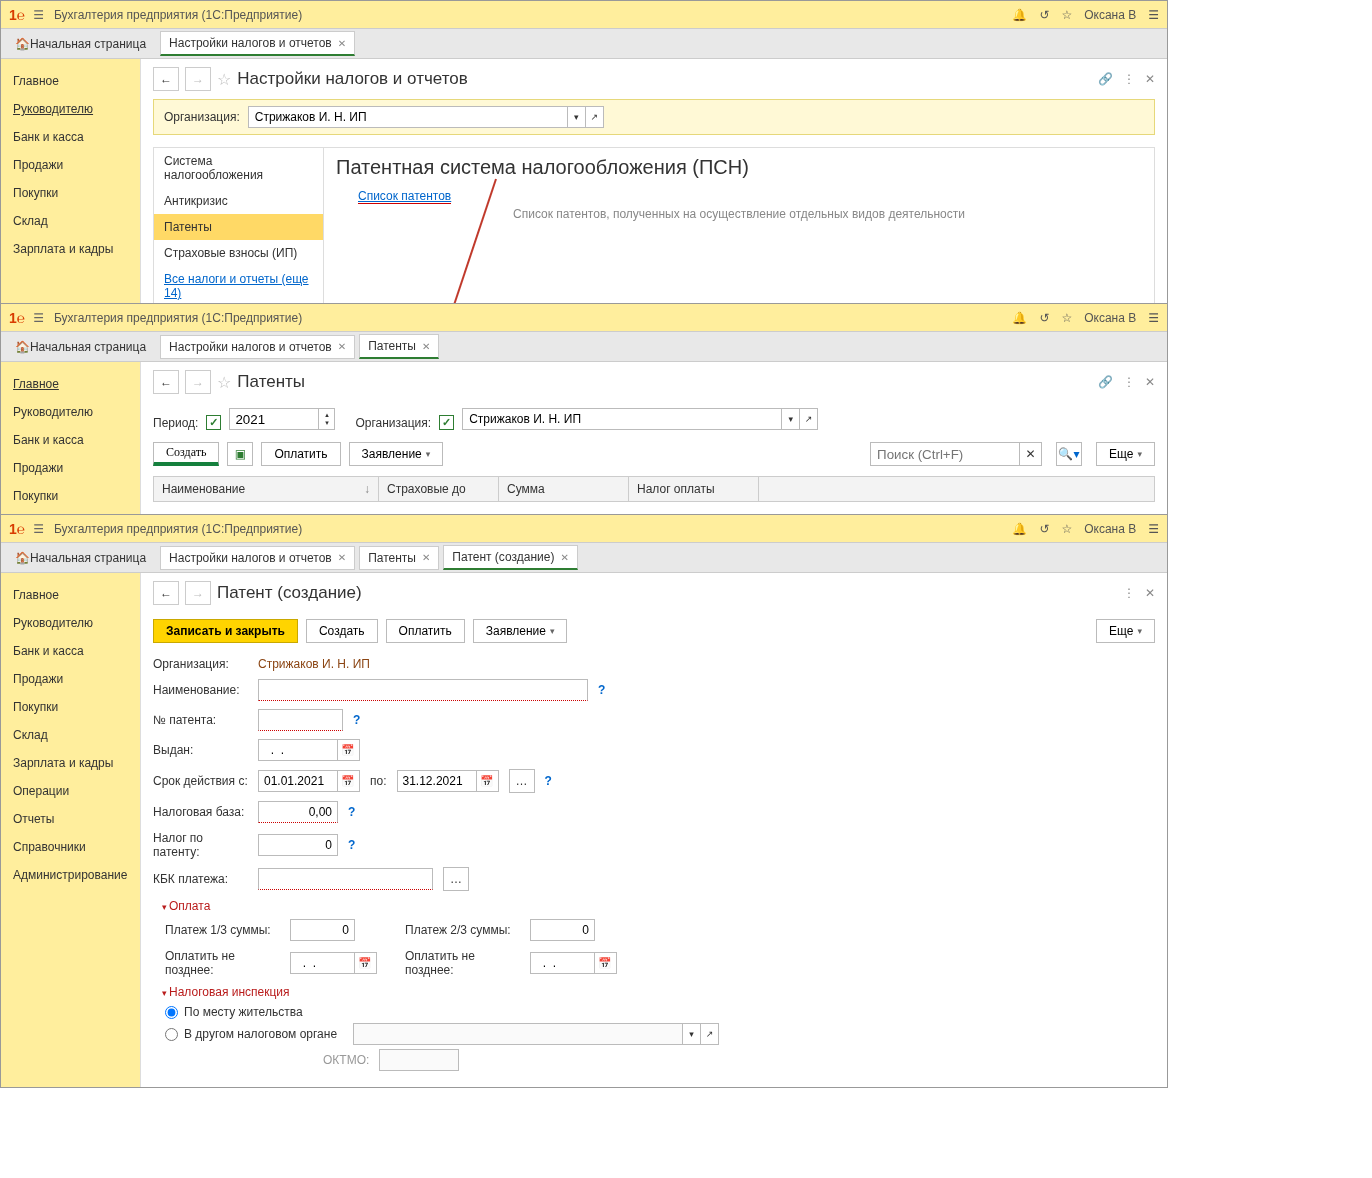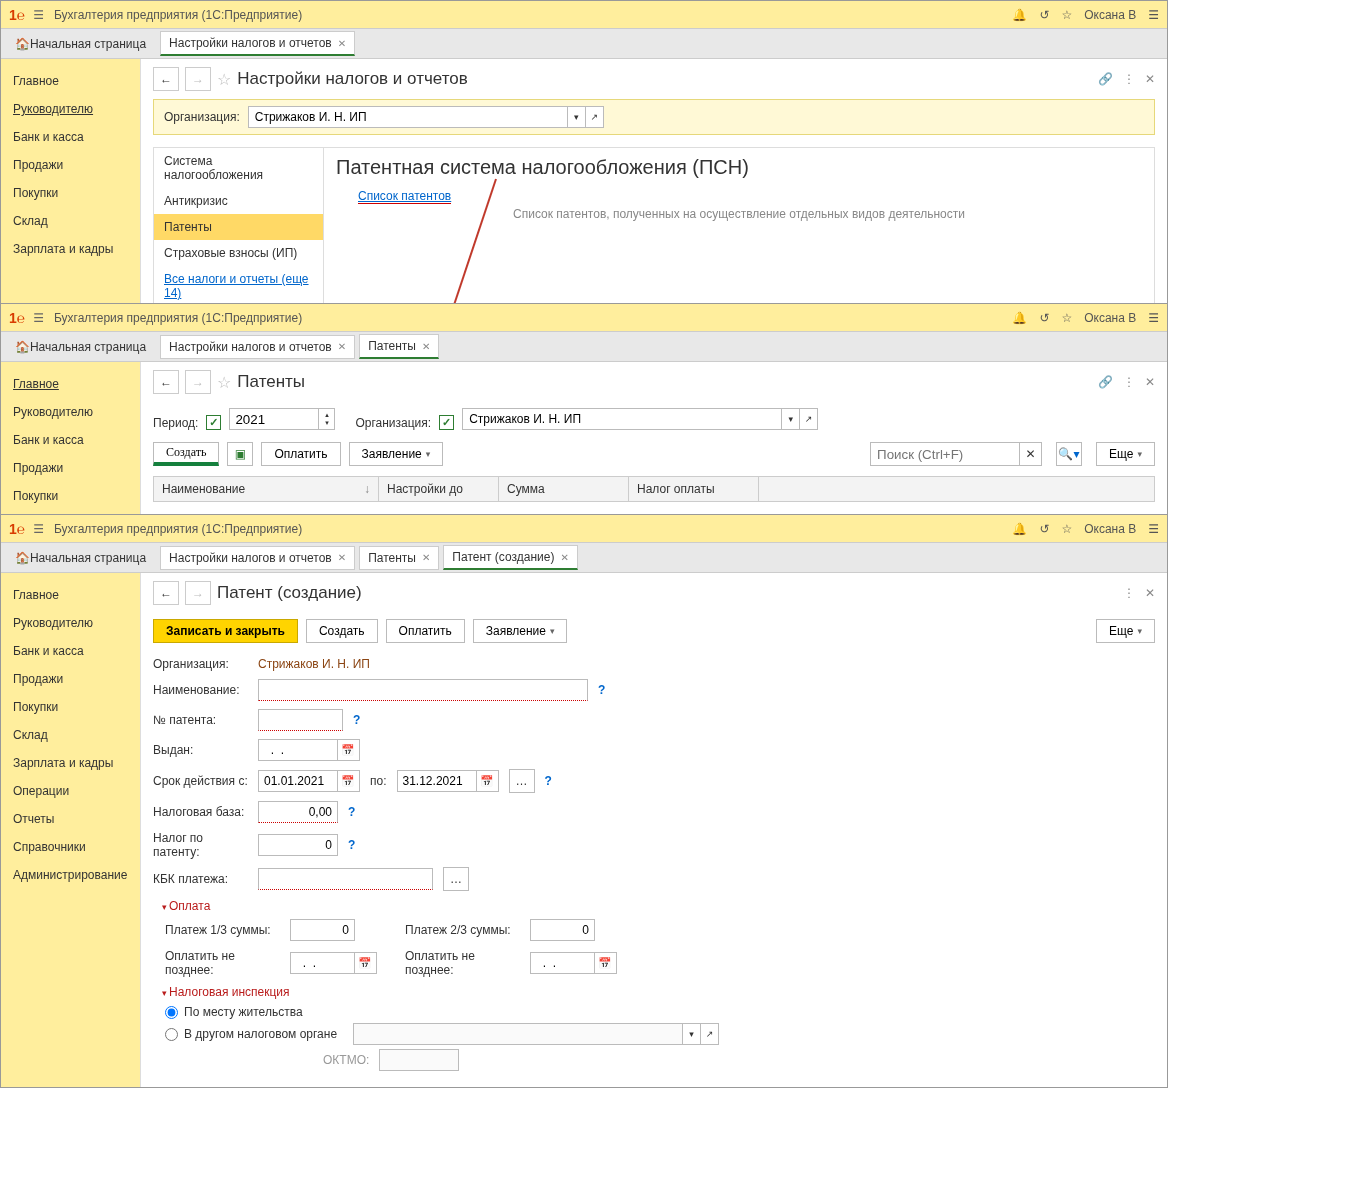--- a/index.html
+++ b/index.html
@@ -226,21 +226,21 @@
           <span class="sbtn">✕</span>
         </div>
         <span class="btn-icon" style="color:#0066cc; margin-left:6px">🔍▾</span>
         <button class="btn btn-drop" style="margin-left:6px">Еще</button>
       </div>
       <div class="table-head">
         <div class="th th1">
             <span>Наименование</span>
             <span style="color:#888">↓</span>
           </div>
-        <div class="th th2">Настройки до</div>
+        <div class="th th2">Страховые до</div>
         <div class="th th3">Сумма</div>
         <div class="th th4">Налог оплаты</div>
       </div>
     </div>
   </div>
 </div>
 
 <div class="window w3">
   <div class="titlebar">
     <span class="logo">1℮</span>

